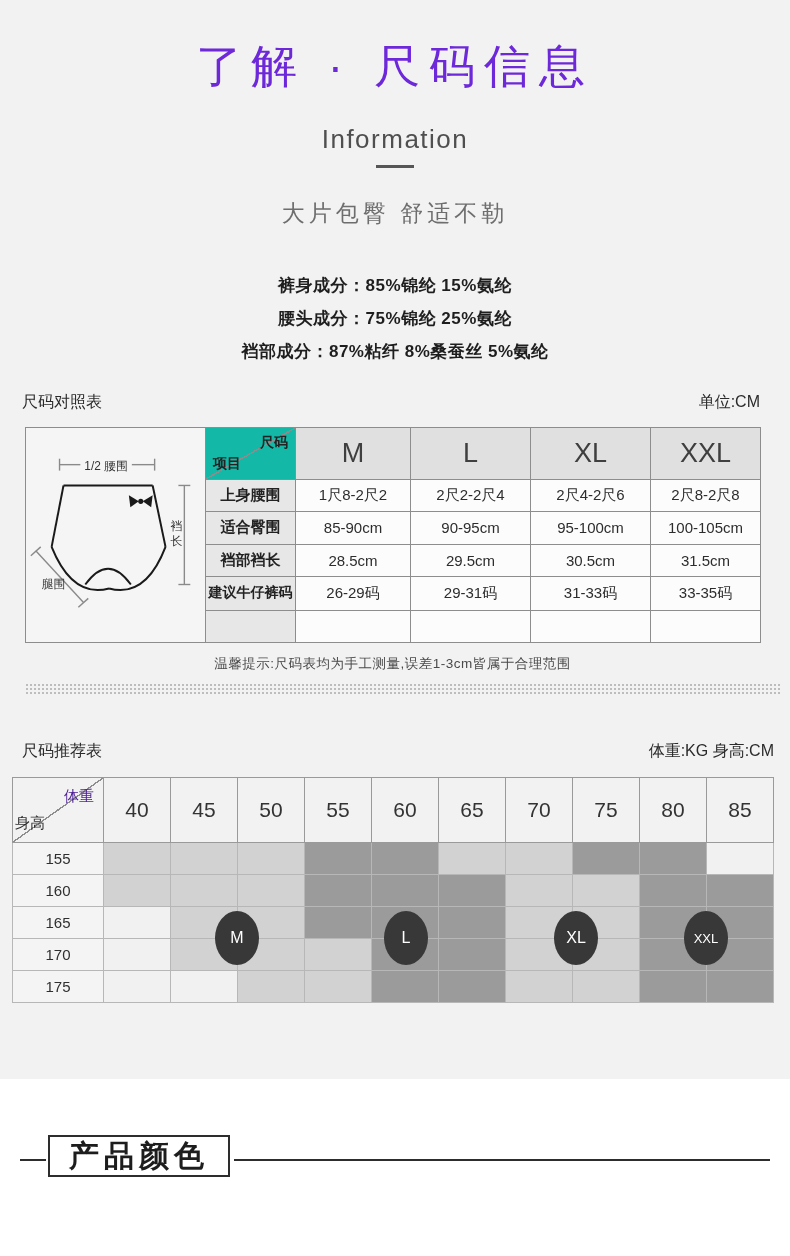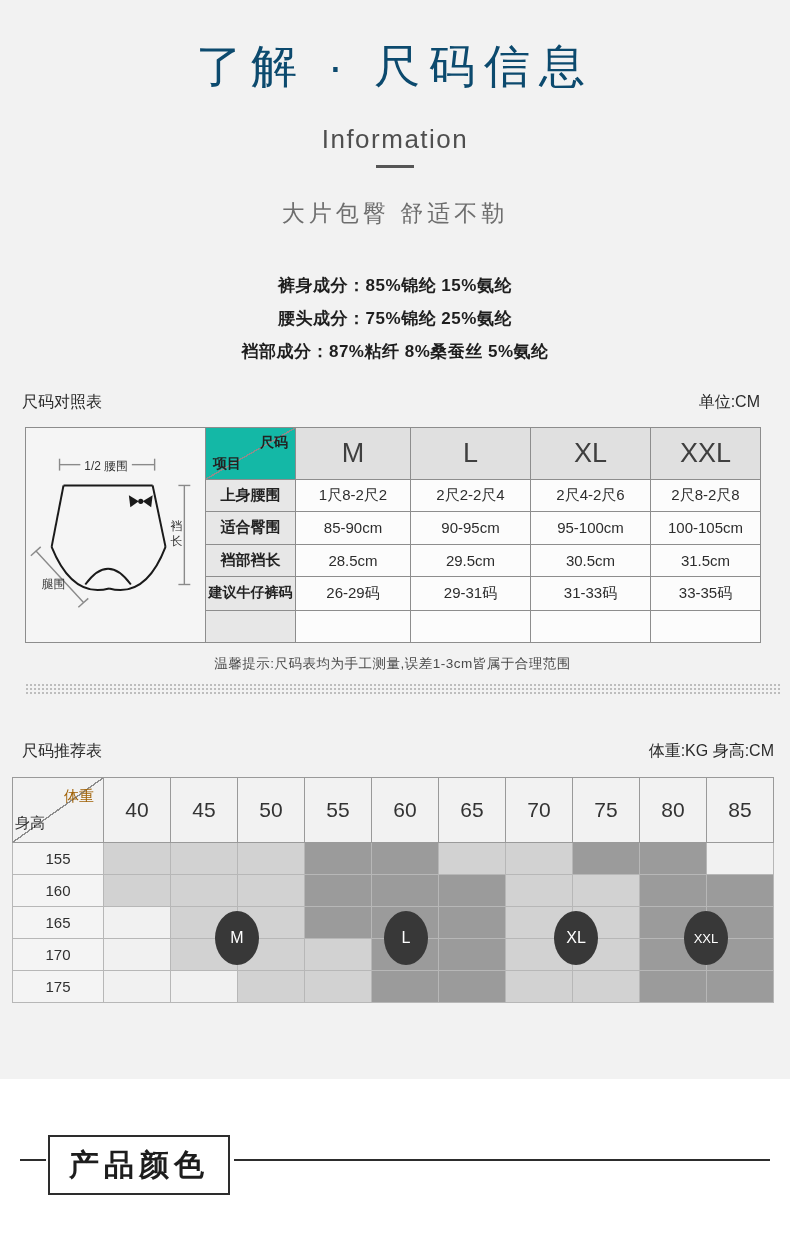--- a/index.html
+++ b/index.html
@@ -5,21 +5,21 @@
   html,body { margin:0; padding:0; }
   body {
     width:790px; height:1256px; position:relative; overflow:hidden;
     background:#f2f2f2;
     font-family:"Liberation Sans", sans-serif;
     color:#333;
   }
   
   .title {
     margin:0; padding-top:36px; text-align:center;
-    font-size:46px; font-weight:400; color:#0c4a6e; letter-spacing:9px;
+    font-size:46px; font-weight:400; color:#6d28d9; letter-spacing:9px;
   }
   .subtitle {
     margin-top:26px; text-align:center;
     font-size:26px; color:#4f4f4f; letter-spacing:1.5px;
   }
   .divider { width:38px; height:3px; background:#565656; margin:10px auto 0; }
   .tagline {
     margin-top:30px; text-align:center;
     font-size:23px; color:#6e6e6e; letter-spacing:4px;
   }
@@ -62,33 +62,33 @@
   .dlabel { font-size:12px; fill:#333; font-family:"Liberation Sans", sans-serif; }
 
   
   .rec-wrap { position:relative; margin:15px 0 0 12px; width:763px; height:257px; }
   .t2 { width:761px; border:1px solid #8f8f8f; }
   .t2 td, .t2 th { border:1px solid #b7b7b7; padding:0; text-align:center; vertical-align:middle; }
   .t2 thead td, .t2 thead th { border-color:#9a9a9a; height:64px; }
   .w-cell { font-size:21px; font-weight:400; color:#333; background:#f2f2f2; }
   .h-cell { font-size:15px; color:#2f2f2f; background:#f4f4f4; }
   .d2 { background:#f2f2f2; }
-  .d2 .dtop { top:9px; right:9px; font-size:15px; color:#a16207; }
+  .d2 .dtop { top:9px; right:9px; font-size:15px; color:#4c1d95; }
   .d2 .dbot { bottom:9px; left:2px; font-size:15px; color:#2f2f2f; }
   .badge {
     position:absolute; top:134px; width:44px; height:54px; border-radius:50%;
     background:#383838; color:#fff; display:flex; align-items:center; justify-content:center;
     font-size:16px; z-index:3;
   }
   .badge.small { font-size:13px; }
 
   
   .white-band { position:absolute; left:0; top:1079px; width:790px; height:177px; background:#ffffff; }
   .color-box {
-    position:absolute; left:48px; top:56px; width:182px; height:60px;
+    position:absolute; left:48px; top:56px; width:182px; height:42px;
     border:2px solid #2d2d2d; box-sizing:border-box;
     display:flex; align-items:center; justify-content:center;
     font-size:30px; font-weight:bold; letter-spacing:5px; color:#1d1d1d;
   }
   .line-l { position:absolute; left:20px; top:80px; width:26px; height:2px; background:#2d2d2d; }
   .line-r { position:absolute; left:234px; top:80px; width:536px; height:2px; background:#2d2d2d; }
 </style>
 </head>
 <body>
 

